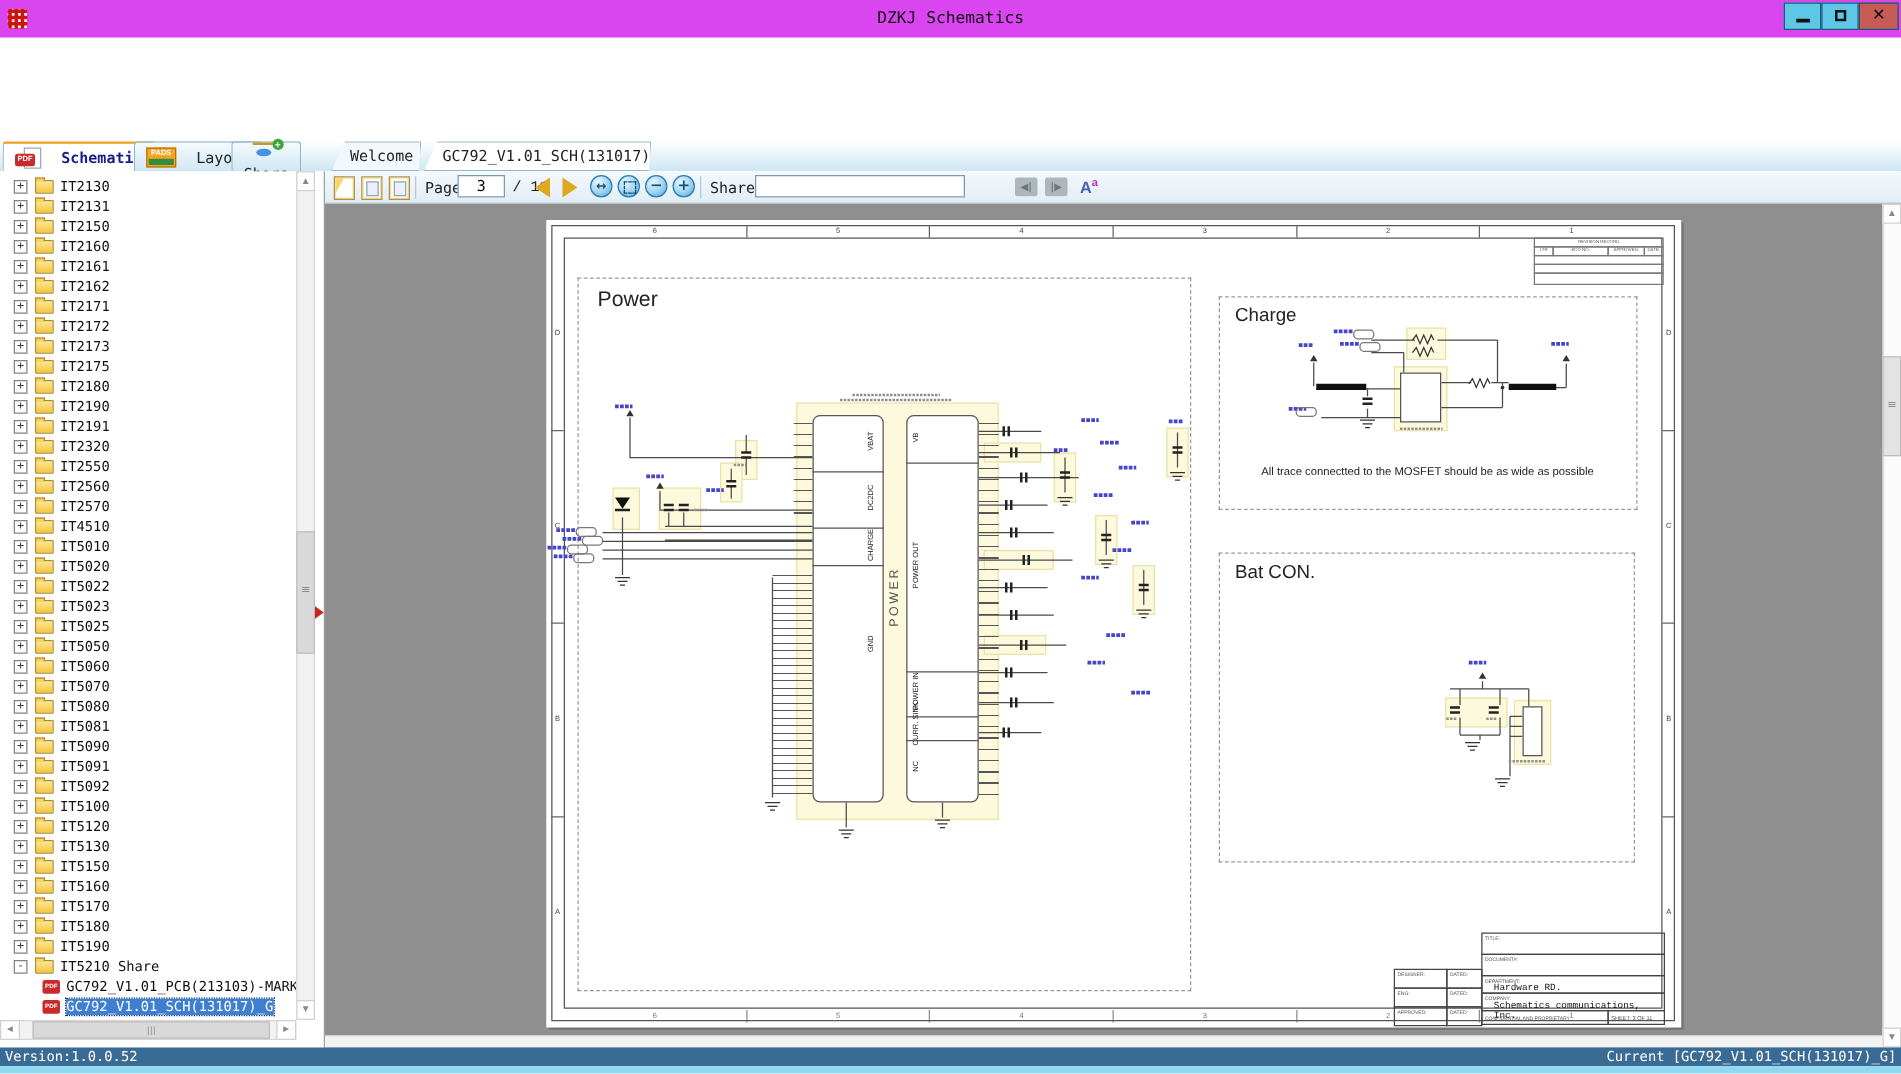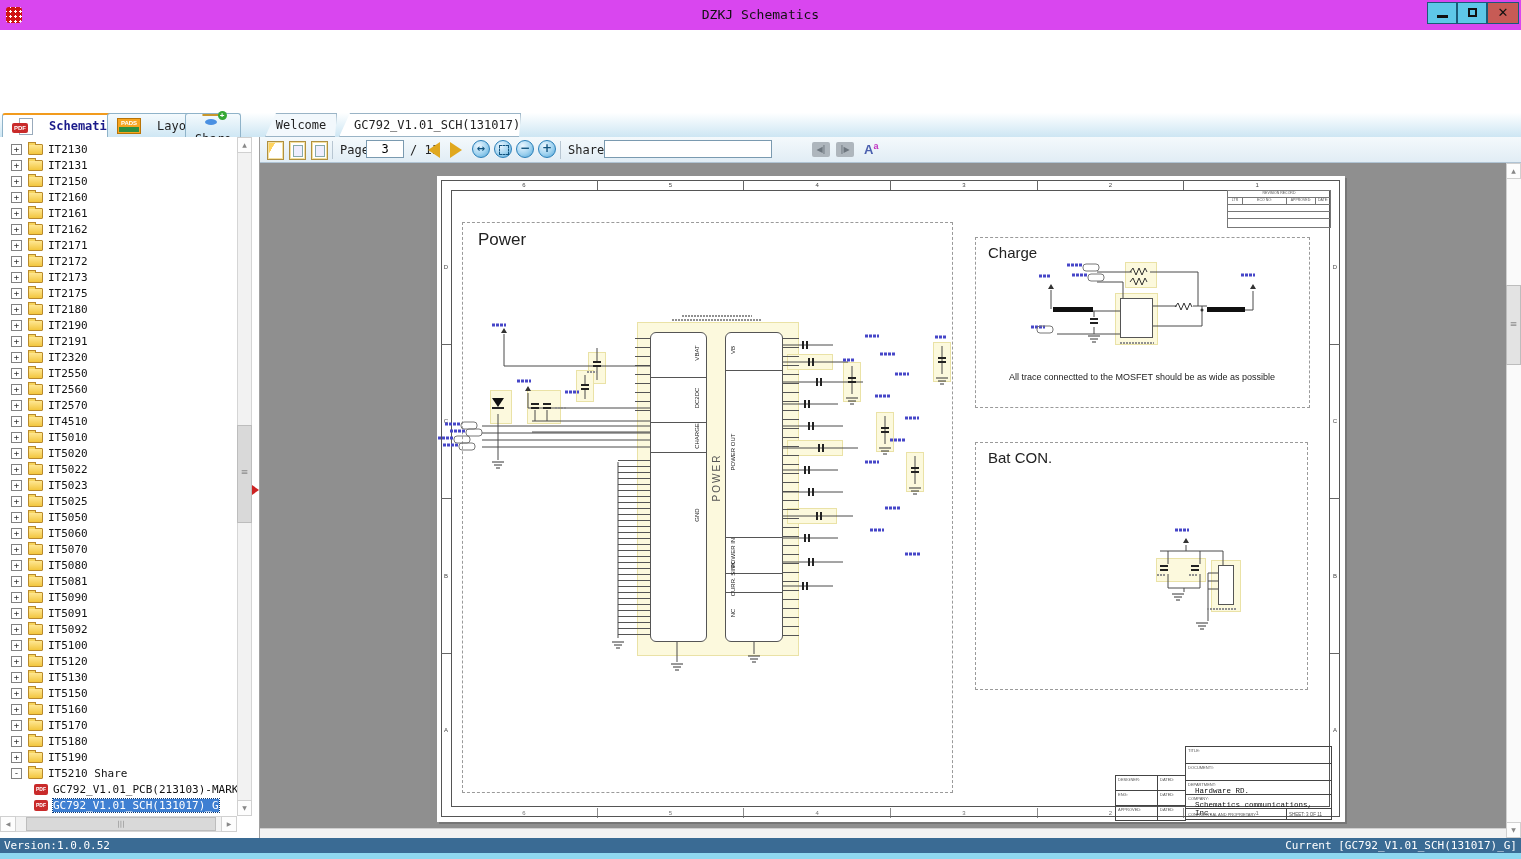--- a/index.html
+++ b/index.html
@@ -51,21 +51,21 @@
   .i-pads::before{content:"PADS";}
   .i-pads::after{content:"";position:absolute;left:1px;right:1px;bottom:1px;height:5px;background:#2f8f3f;}
   .i-share{width:21px;height:15px;background:linear-gradient(#ffe793,#f5c842);border:1px solid #c8972c;
     border-radius:2px;position:relative;}
   .i-share::before{content:"";position:absolute;left:2px;top:4px;width:12px;height:6px;background:#4a90e2;border-radius:50%;}
   .i-share::after{content:"+";position:absolute;right:-3px;top:-4px;width:9px;height:9px;background:#35a835;color:#fff;
     border-radius:50%;font:bold 8px/9px "Liberation Sans",sans-serif;text-align:center;}
   .dtab{position:absolute;top:0;height:24px;box-sizing:border-box;display:flex;align-items:center;gap:6px;
     padding:0 14px;font:12px "DejaVu Sans Mono",monospace;color:#222;background:#f2f8fc;border:1px solid #9ab4c6;
     clip-path:polygon(11px 0,100% 0,calc(100% - 2px) 100%,0 100%);}
-  #dtab-welcome{left:265px;width:72px;justify-content:center;}
+  #dtab-welcome{left:265px;width:72px;justify-content:flex-start;}
   #dtab-doc{left:339px;width:182px;background:#fff;}
   .xbox{width:13px;height:13px;background:#b9bec4;border-radius:2px;color:#fff;font:bold 9px/13px "Liberation Sans",sans-serif;text-align:center;}
   .xbox::before{content:"✕";}
 
   
   #toolbar{left:260px;top:137px;width:1261px;height:26px;background:linear-gradient(#f4f9fc,#e1edf5);
     border-bottom:1px solid #b0c4d4;box-sizing:border-box;}
   #toolbar .lab{position:absolute;top:6px;font:12px "DejaVu Sans Mono",monospace;color:#222;}
   .tbtn{position:absolute;}
   .pgico{width:15px;height:17px;background:#fff;border:1px solid #b09040;box-shadow:inset 0 0 0 1px #f4e0a0;}
@@ -219,21 +219,21 @@
     </div>
   </div>
 
   <div id="toolbar" class="abs">
     <div id="tb-doc" class="tbtn pgico"></div>
     <div id="tb-pg2" class="tbtn pgico"></div>
     <div id="tb-pg3" class="tbtn pgico"></div>
     <div id="sep1" class="vsep"></div>
     <span class="lab" style="left:80px;">Page:</span>
     <input id="page-input" value="3" style="">
-    <span class="lab" style="left:150px;">/ 11</span>
+    <span class="lab" style="left:150px;font-family:Liberation Mono, monospace;">/ 11</span>
     <div id="tb-prev" class="tbtn tri"></div>
     <div id="tb-next" class="tbtn tri"></div>
     <div id="tb-fitw" class="cbtn"></div>
     <div id="tb-fith" class="cbtn"></div>
     <div id="tb-zo" class="cbtn"></div>
     <div id="tb-zi" class="cbtn"></div>
     <div id="sep2" class="vsep"></div>
     <span class="lab" style="left:308px;">Share:</span>
     <input id="find-input" value="" style="">
     <div id="tb-fprev" class="fbtn"></div>

